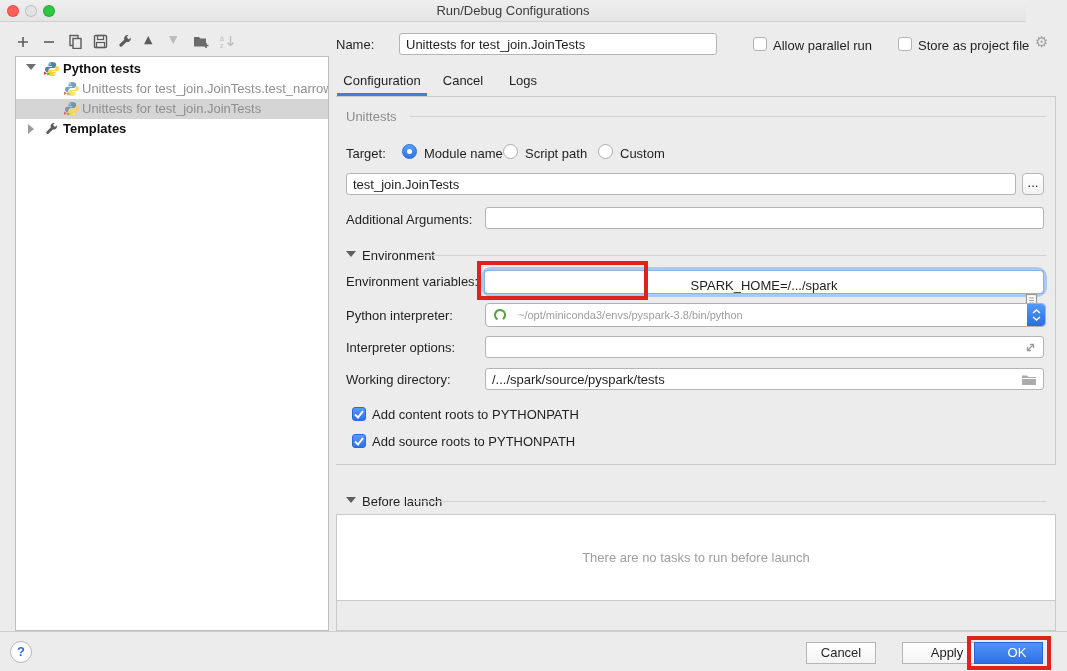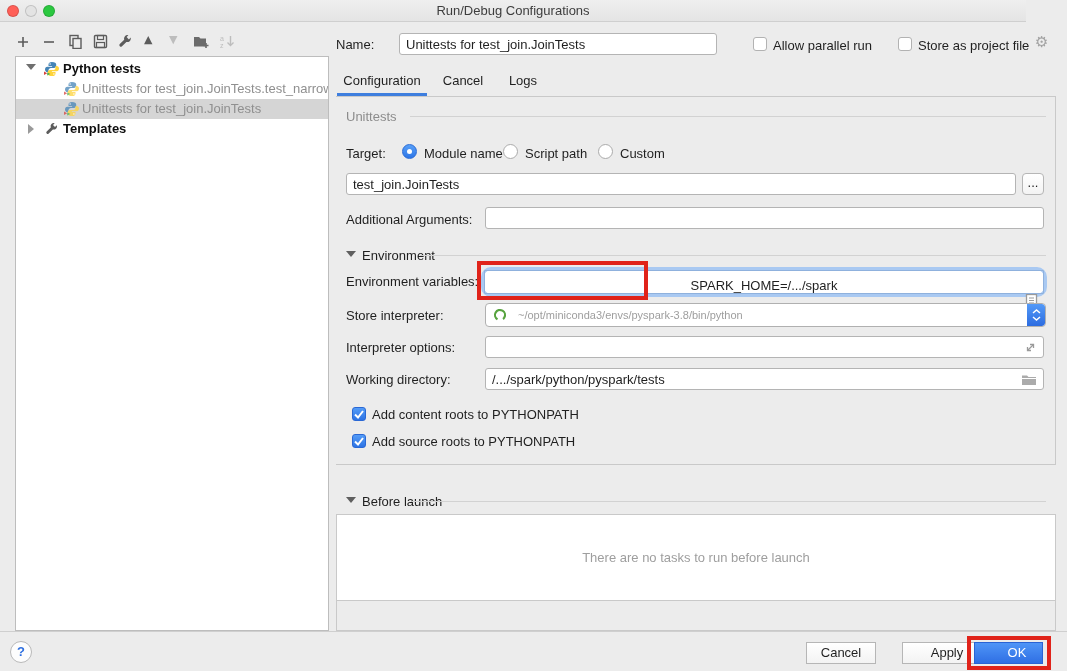--- a/index.html
+++ b/index.html
@@ -206,21 +206,21 @@
   <span class="halo-inner-border"></span>
   <span class="val" style="white-space:nowrap">SPARK_HOME=/.../spark</span>
   <span class="ico rico" style="margin-left:auto">
     <svg width="13" height="15">
         <rect x="1.5" y="1.5" width="10" height="12" fill="#fff" stroke="#9a9a9a" stroke-width="1.3"></rect>
         <path d="M4 5h5M4 7.5h5M4 10h5" stroke="#9a9a9a" stroke-width="1.2"></path>
       </svg></span>
 </div>
 <div class="annot" style="left:477px;top:261px;width:171px;height:39px"></div>
 
-<span class="lbl" style="left:346px;top:308px">Store interpreter:</span>
+<span class="lbl" style="left:346px;top:308px">Python interpreter:</span>
 <div class="combo" style="left:485px;top:303px;width:561px;height:24px">
   <span class="ico" style="margin-right:6px">
     <svg width="14" height="14">
         <circle cx="7" cy="7" r="5" fill="none" stroke="#57a33e" stroke-width="2.2" stroke-dasharray="25 6" transform="rotate(120 7 7)"></circle>
       </svg></span>
   <span class="path">~/opt/miniconda3/envs/pyspark-3.8/bin/python</span>
   <span class="stepper">
     <svg width="9" height="5">
         <polyline points="1,4 4.5,1 8,4" fill="none" stroke="#fff" stroke-width="1.5"></polyline>
       </svg>
@@ -236,21 +236,21 @@
   <span class="ico rico">
     <svg width="13" height="13">
         <path d="M3.5 9.5l6-6" stroke="#9a9a9a" stroke-width="1.3"></path>
         <polyline points="6,3.5 9.5,3.5 9.5,7" fill="none" stroke="#9a9a9a" stroke-width="1.3"></polyline>
         <polyline points="3.5,6 3.5,9.5 7,9.5" fill="none" stroke="#9a9a9a" stroke-width="1.3"></polyline>
       </svg></span>
 </div>
 
 <span class="lbl" style="left:346px;top:372px">Working directory:</span>
 <div class="field" style="left:485px;top:368px;width:559px">
-  <span class="val">/.../spark/python/pyspark/tests</span>
+  <span class="val">/.../spark/source/pyspark/tests</span>
   <span class="ico rico">
     <svg width="16" height="13">
         <path d="M1 2.5h5l1.5 1.5H15v8H1z" fill="#ababab"></path>
         <path d="M1 5.5h14" stroke="#fff" stroke-width="1"></path>
       </svg></span>
 </div>
 
 <span class="cbx on" style="left:352px;top:407px">
   <svg width="12" height="12" style="display:block;margin:0 auto">
       <polyline points="2,6.5 5,9.5 10,3" fill="none" stroke="#fff" stroke-width="2"></polyline>

